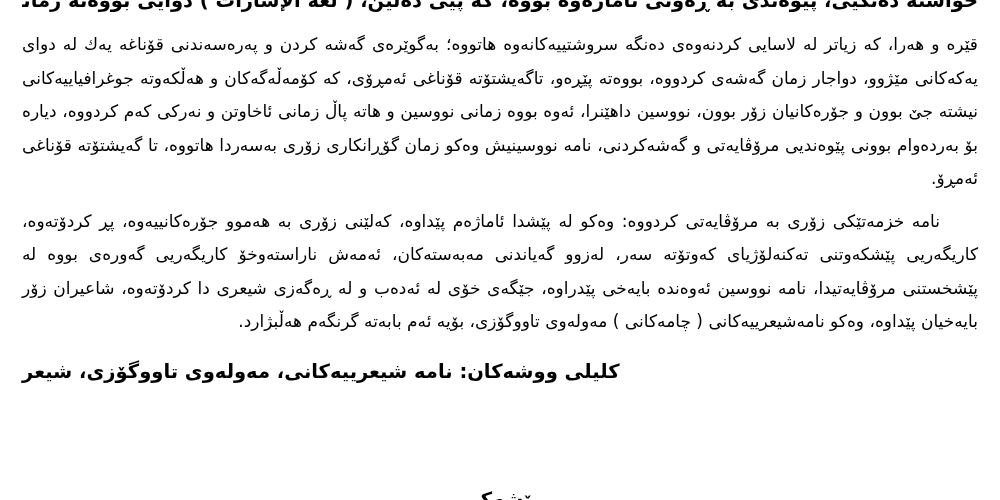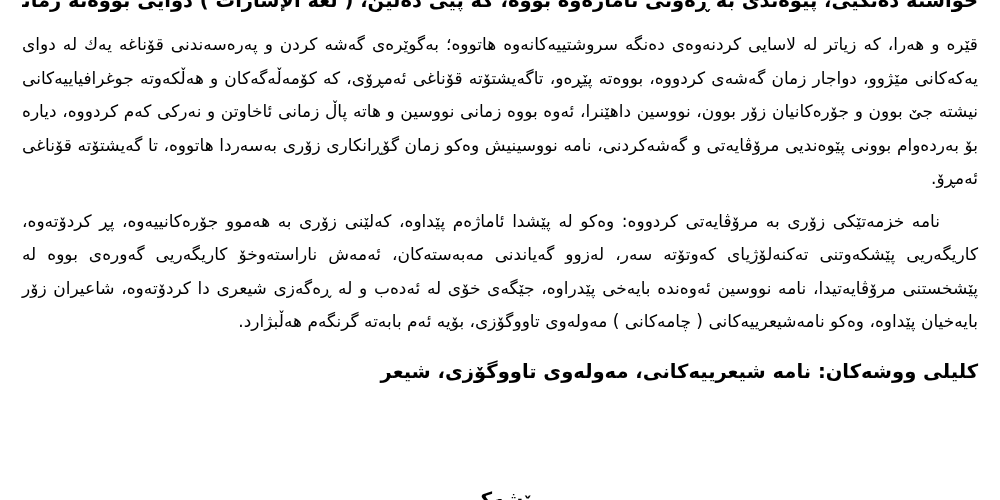--- a/index.html
+++ b/index.html
@@ -55,21 +55,21 @@
     text-align-last: right;
   }
   p.indent {
     text-indent: 38px;
   }
   .gap-sm { height: 9px; }
   .gap-md { height: 16px; }
   .keywords {
     margin: 0;
     direction: rtl;
-    text-align: right;
+    text-align: left;
     font-size: 19.5px;
     font-weight: bold;
     line-height: 33px;
   }
   .clipped-bottom {
     position: absolute;
     right: 22px;
     left: 22px;
     bottom: 0;
     height: 14px;

